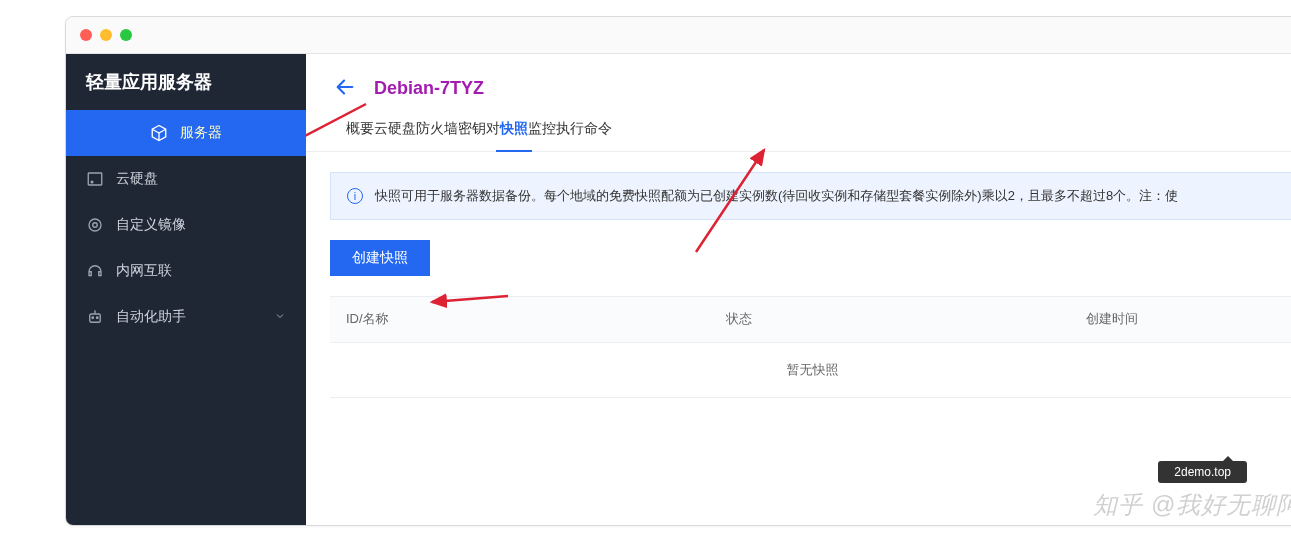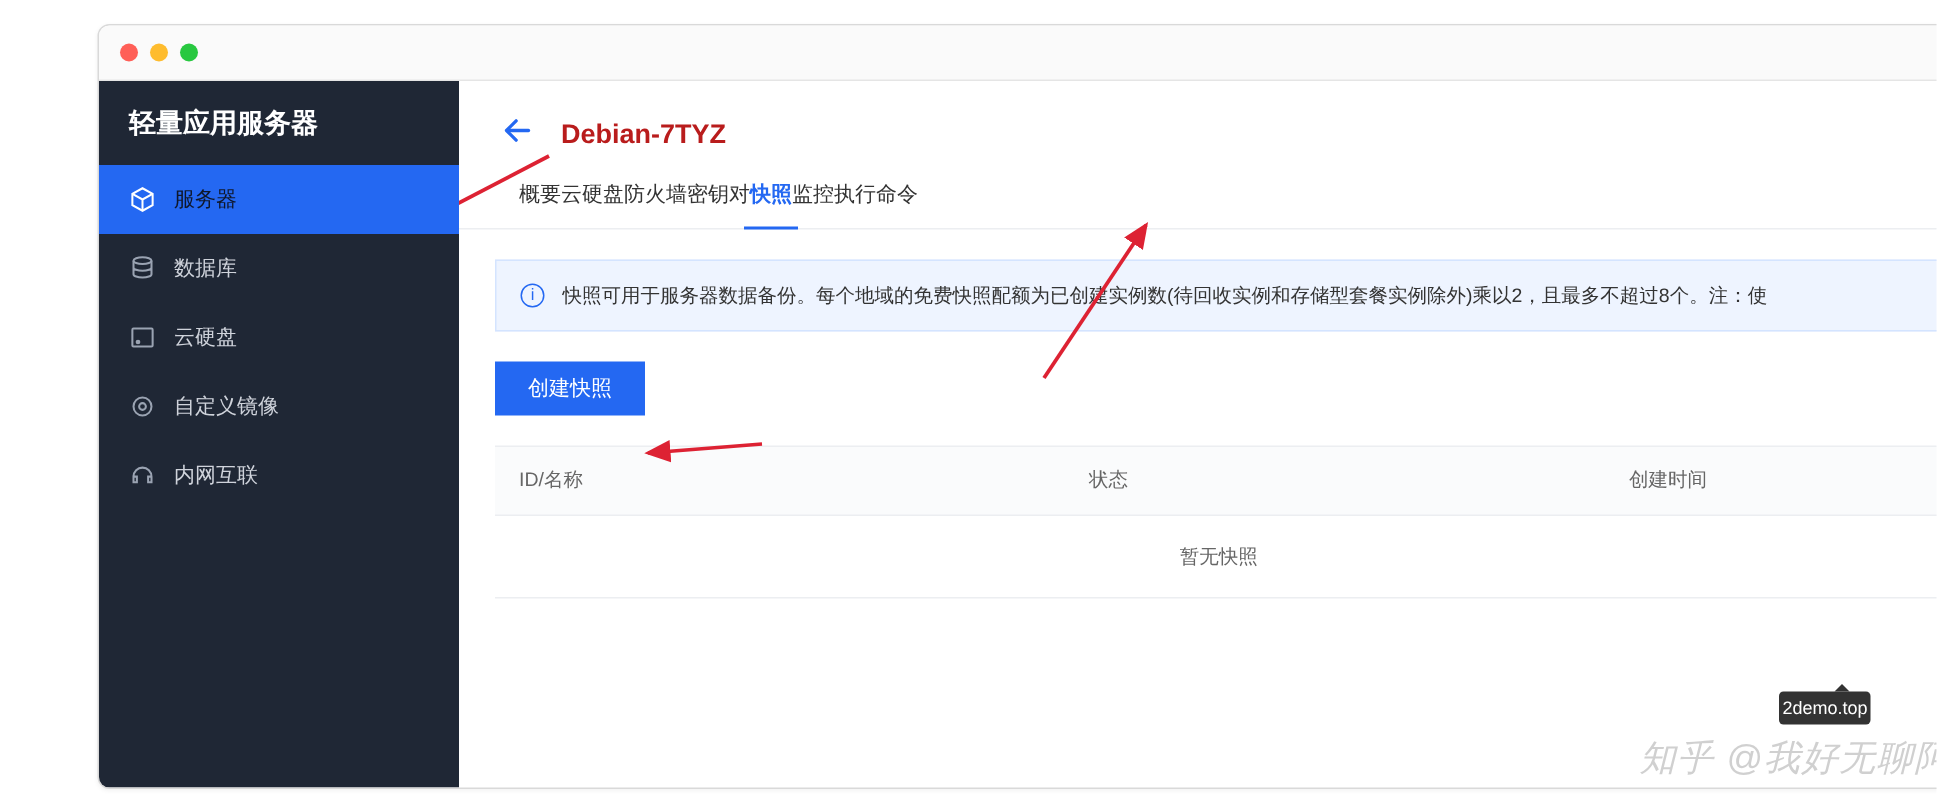--- a/index.html
+++ b/index.html
@@ -14,29 +14,29 @@
     display: flex; align-items: center; padding: 0 14px; gap: 8px;
   }
   .traffic { width: 12px; height: 12px; border-radius: 50%; }
   .traffic.red { background: #ff5f57; } .traffic.yellow { background: #febc2e; } .traffic.green { background: #28c840; }
 
   .body { display: flex; height: calc(100% - 37px); }
   .sidebar { width: 240px; background: #1f2735; color: #cfd3db; display: flex; flex-direction: column; }
   .brand { height: 56px; display: flex; align-items: center; padding: 0 20px; font-size: 18px; font-weight: 700; color: #fff; }
   .nav { list-style: none; }
   .nav li { display: flex; align-items: center; padding: 0 20px; height: 46px; font-size: 14px; cursor: pointer; gap: 12px; }
-  .nav li.active { background: #2468f2; color: #0f172a; }
+  .nav li.active { background: #2468f2; color: #fef9c3; justify-content: center; }
   .nav .icon { width: 18px; height: 18px; color: #9aa3b2; flex: none; }
   .nav li.active .icon { color: #fff; }
   .nav .chev { margin-left: auto; color: #9aa3b2; }
 
   .main { flex: 1; overflow: hidden; position: relative; }
   .header { display: flex; align-items: center; padding: 22px 28px 6px; gap: 18px; }
   .back { color: #2468f2; cursor: pointer; }
-  .title { font-size: 18px; font-weight: 600; color: #b91c1c; text-align: center; }
+  .title { font-size: 18px; font-weight: 600; color: #a21caf; text-align: center; }
 
   .tabs { display: flex; padding: 0 40px; border-bottom: 1px solid #eceef1; height: 44px; align-items: center; }
   .tab { font-size: 14px; color: #333; height: 100%; display: flex; align-items: center; cursor: pointer; position: relative; }
   .tab.active { color: #2468f2; font-weight: 600; }
   .tab.active::after { content: ""; position: absolute; left: -4px; right: -4px; bottom: -1px; height: 2px; background: #2468f2; }
 
   .content { padding: 20px 24px; }
   .info-bar {
     background: #eef4ff; border: 1px solid #d4e4ff; padding: 14px 16px;
     display: flex; align-items: center; gap: 12px; font-size: 13px; color: #333;
@@ -51,21 +51,21 @@
   .thead, .trow { display: flex; align-items: center; padding: 0 16px; }
   .thead { height: 46px; font-size: 13px; color: #666; background: #fafbfc; border-bottom:1px solid #eceef1;}
   .col-id { flex: 0 0 380px; }
   .col-status { flex: 0 0 360px; }
   .col-time { flex: 1; text-align: left; }
   .trow { height: 54px; font-size: 13px; color: #666; justify-content: center; }
   .footer-count { margin-top: 14px; font-size: 13px; color: #999; }
 
   .tooltip {
     position: absolute; right: 72px; bottom: 42px; background: #333; color: #fff;
-    font-size: 12px; padding: 4px 2px; border-radius: 3px;
+    font-size: 12px; padding: 4px 16px; border-radius: 3px;
   }
   .tooltip::before{
     content:""; position:absolute; top:-5px; right:14px; border:5px solid transparent;
     border-bottom-color:#333; border-top:none;
   }
   .watermark {
     position: absolute; right: 18px; bottom: 4px; font-size: 24px; color: rgba(120,120,120,.35);
     font-style: italic; font-weight: 500; pointer-events: none; letter-spacing: 1px;
   }
   
@@ -89,44 +89,49 @@
         <ul class="nav" id="nav">
             <li class="active">
               <span class="icon"><svg viewBox="0 0 24 24" fill="none" stroke="currentColor" stroke-width="1.8">
                   <path d="M12 2 3 7v10l9 5 9-5V7z"></path>
                   <path d="M3 7l9 5 9-5M12 22V12"></path>
                 </svg></span>
               <span>服务器</span>
             </li>
             <li>
               <span class="icon"><svg viewBox="0 0 24 24" fill="none" stroke="currentColor" stroke-width="1.8">
-                  <ellipse cx="12" cy="5" rx="8" ry="3"></ellipse>
-                  <path d="M4 5v6c0 1.7 3.6 3 8 3s8-1.3 8-3V5M4 11v6c0 1.7 3.6 3 8 3s8-1.3 8-3v-6"></path>
-                </svg></span>
-              <span>数据库</span>
-            </li>
-            <li>
-              <span class="icon"><svg viewBox="0 0 24 24" fill="none" stroke="currentColor" stroke-width="1.8">
                   <rect x="3" y="4" width="18" height="16" rx="1"></rect>
                   <circle cx="8" cy="16" r="1.2" fill="currentColor"></circle>
                 </svg></span>
               <span>云硬盘</span>
             </li>
             <li>
               <span class="icon"><svg viewBox="0 0 24 24" fill="none" stroke="currentColor" stroke-width="1.8">
                   <circle cx="12" cy="12" r="8"></circle>
                   <circle cx="12" cy="12" r="3"></circle>
                 </svg></span>
               <span>自定义镜像</span>
             </li>
             <li>
               <span class="icon"><svg viewBox="0 0 24 24" fill="none" stroke="currentColor" stroke-width="1.8">
                   <path d="M4 13a8 8 0 0 1 16 0v5h-3v-5h3M4 18h3v-5H4z"></path>
                 </svg></span>
               <span>内网互联</span>
+            </li>
+            <li>
+              <span class="icon"><svg viewBox="0 0 24 24" fill="none" stroke="currentColor" stroke-width="1.8">
+                  <rect x="5" y="8" width="14" height="11" rx="2"></rect>
+                  <path d="M12 3v5"></path>
+                  <circle cx="9" cy="13" r="1" fill="currentColor"></circle>
+                  <circle cx="15" cy="13" r="1" fill="currentColor"></circle>
+                </svg></span>
+              <span>自动化助手</span>
+              <span class="chev"><svg width="12" height="12" viewBox="0 0 24 24" fill="none" stroke="currentColor" stroke-width="2">
+                  <polyline points="6 9 12 15 18 9"></polyline>
+                </svg></span>
             </li>
           </ul>
       </aside>
 
       <main class="main">
         <div class="header">
           <span class="back">
             <svg width="22" height="22" viewBox="0 0 24 24" fill="none" stroke="currentColor" stroke-width="2.4" stroke-linecap="round" stroke-linejoin="round">
                 <line x1="20" y1="12" x2="5" y2="12"></line>
                 <polyline points="11 5 4 12 11 19"></polyline>

